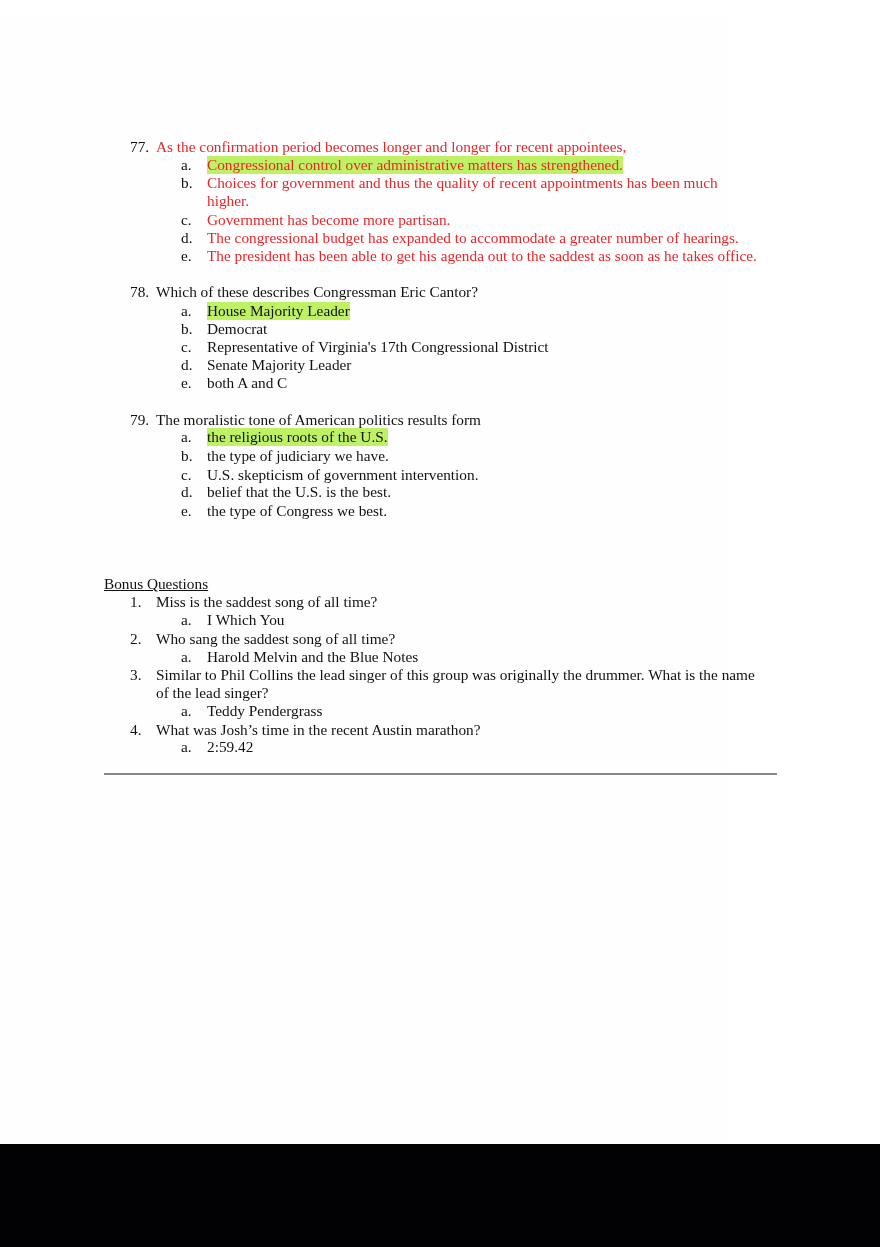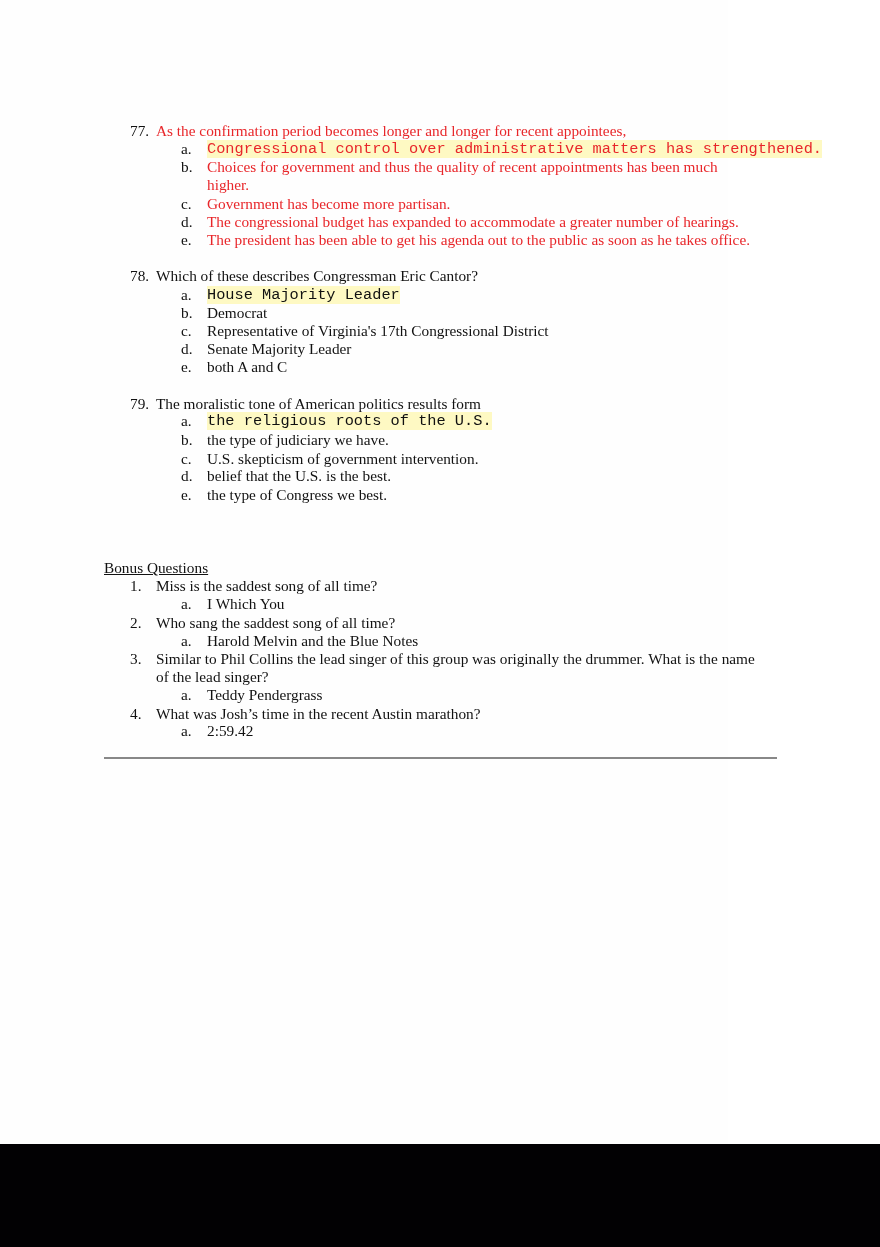--- a/index.html
+++ b/index.html
@@ -1,28 +1,28 @@
 <!DOCTYPE html>
 <html><head>
 <meta charset="utf-8">
 <style>
   html, body { margin:0; padding:0; }
   body {
     width:880px; height:1247px; background:#ffffff; position:relative; overflow:hidden;
     font-family:"Liberation Serif", serif; font-size:15.3px; color:#111;
   }
-  .page { position:absolute; left:0; top:0; width:728px; height:1144px; background:#fefefe; }
+  .page { position:absolute; left:0; top:16px; width:728px; height:1144px; background:#fefefe; }
   .bottom-band { position:absolute; left:0; top:1144px; width:880px; height:103px; background:#020103; }
   .line { position:absolute; white-space:nowrap; line-height:18px; height:18px; }
   .num { position:absolute; left:130px; }
   .qtext { position:absolute; left:156px; }
   .letter { position:absolute; left:181px; }
   .otext { position:absolute; left:207px; }
   .red { color:#e8262a; }
-  .hl { background:#fef9c3;font-family:Liberation Mono, monospace; }
+  .hl { background:#bef264; }
   .bonus-title { position:absolute; left:104px; text-decoration:underline;font-family:Liberation Serif, serif; }
   .bnum { position:absolute; left:130px; }
   .btext { position:absolute; left:156px; }
   .bletter { position:absolute; left:181px; }
   .botext { position:absolute; left:207px; }
   .rule { position:absolute; left:104px; top:757px; width:673px; height:2px; background:#888; }
 </style>
 </head>
 <body>
 
@@ -46,21 +46,21 @@
   <div class="line" style="top:195px">
     <span class="letter">c.</span>
     <span class="otext red">Government has become more partisan.</span>
   </div>
   <div class="line" style="top:213px">
     <span class="letter">d.</span>
     <span class="otext red">The congressional budget has expanded to accommodate a greater number of hearings.</span>
   </div>
   <div class="line" style="top:231px">
     <span class="letter">e.</span>
-    <span class="otext red">The president has been able to get his agenda out to the public as soon as he takes office.</span>
+    <span class="otext red">The president has been able to get his agenda out to the saddest as soon as he takes office.</span>
   </div>
 
   <div class="line" style="top:267px">
     <span class="num">78.</span>
     <span class="qtext">Which of these describes Congressman Eric Cantor?</span>
   </div>
   <div class="line" style="top:286px">
     <span class="letter">a.</span>
     <span class="otext hl">House Majority Leader</span>
   </div>

